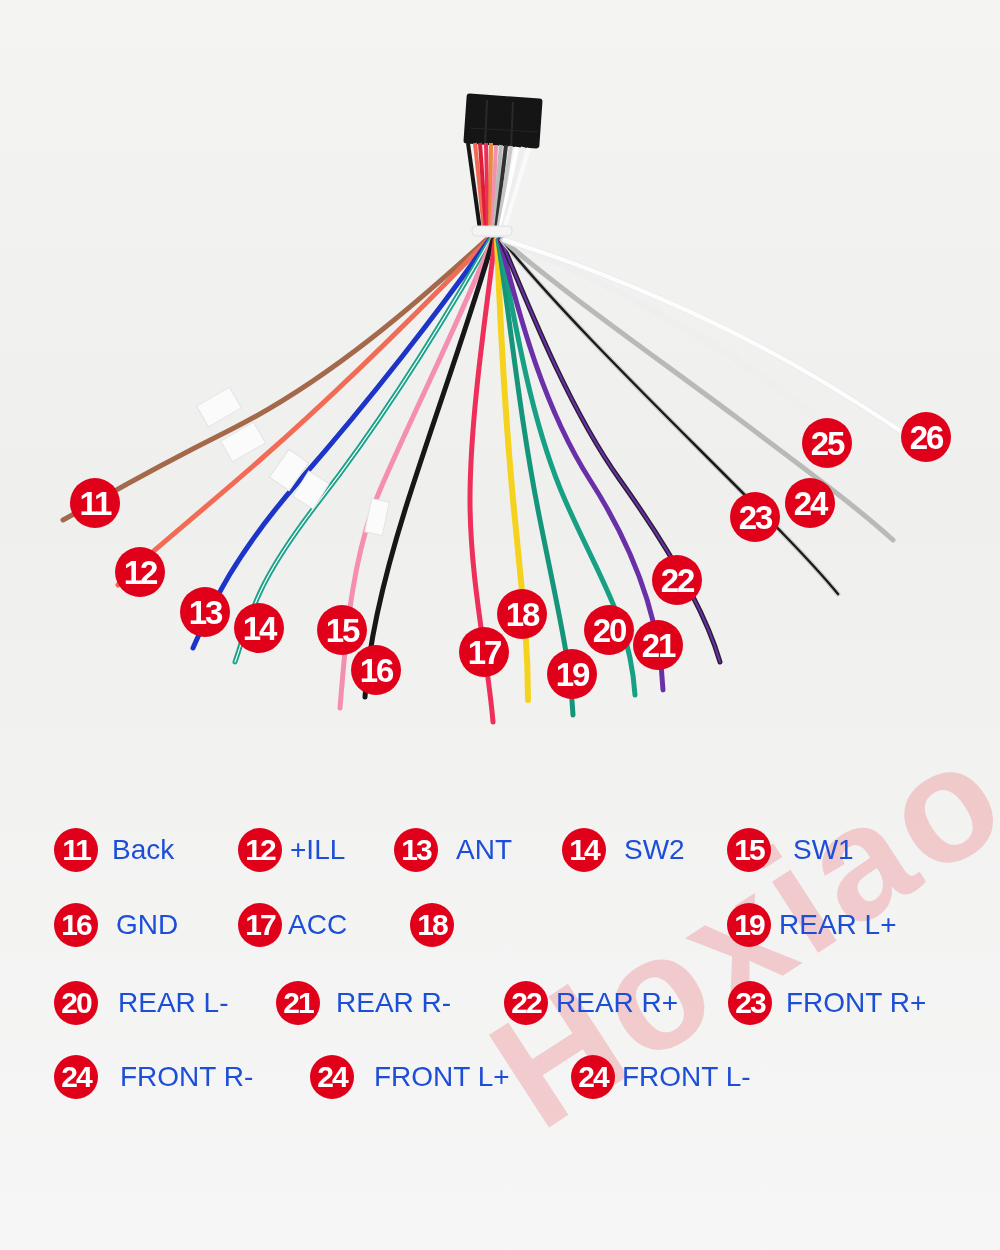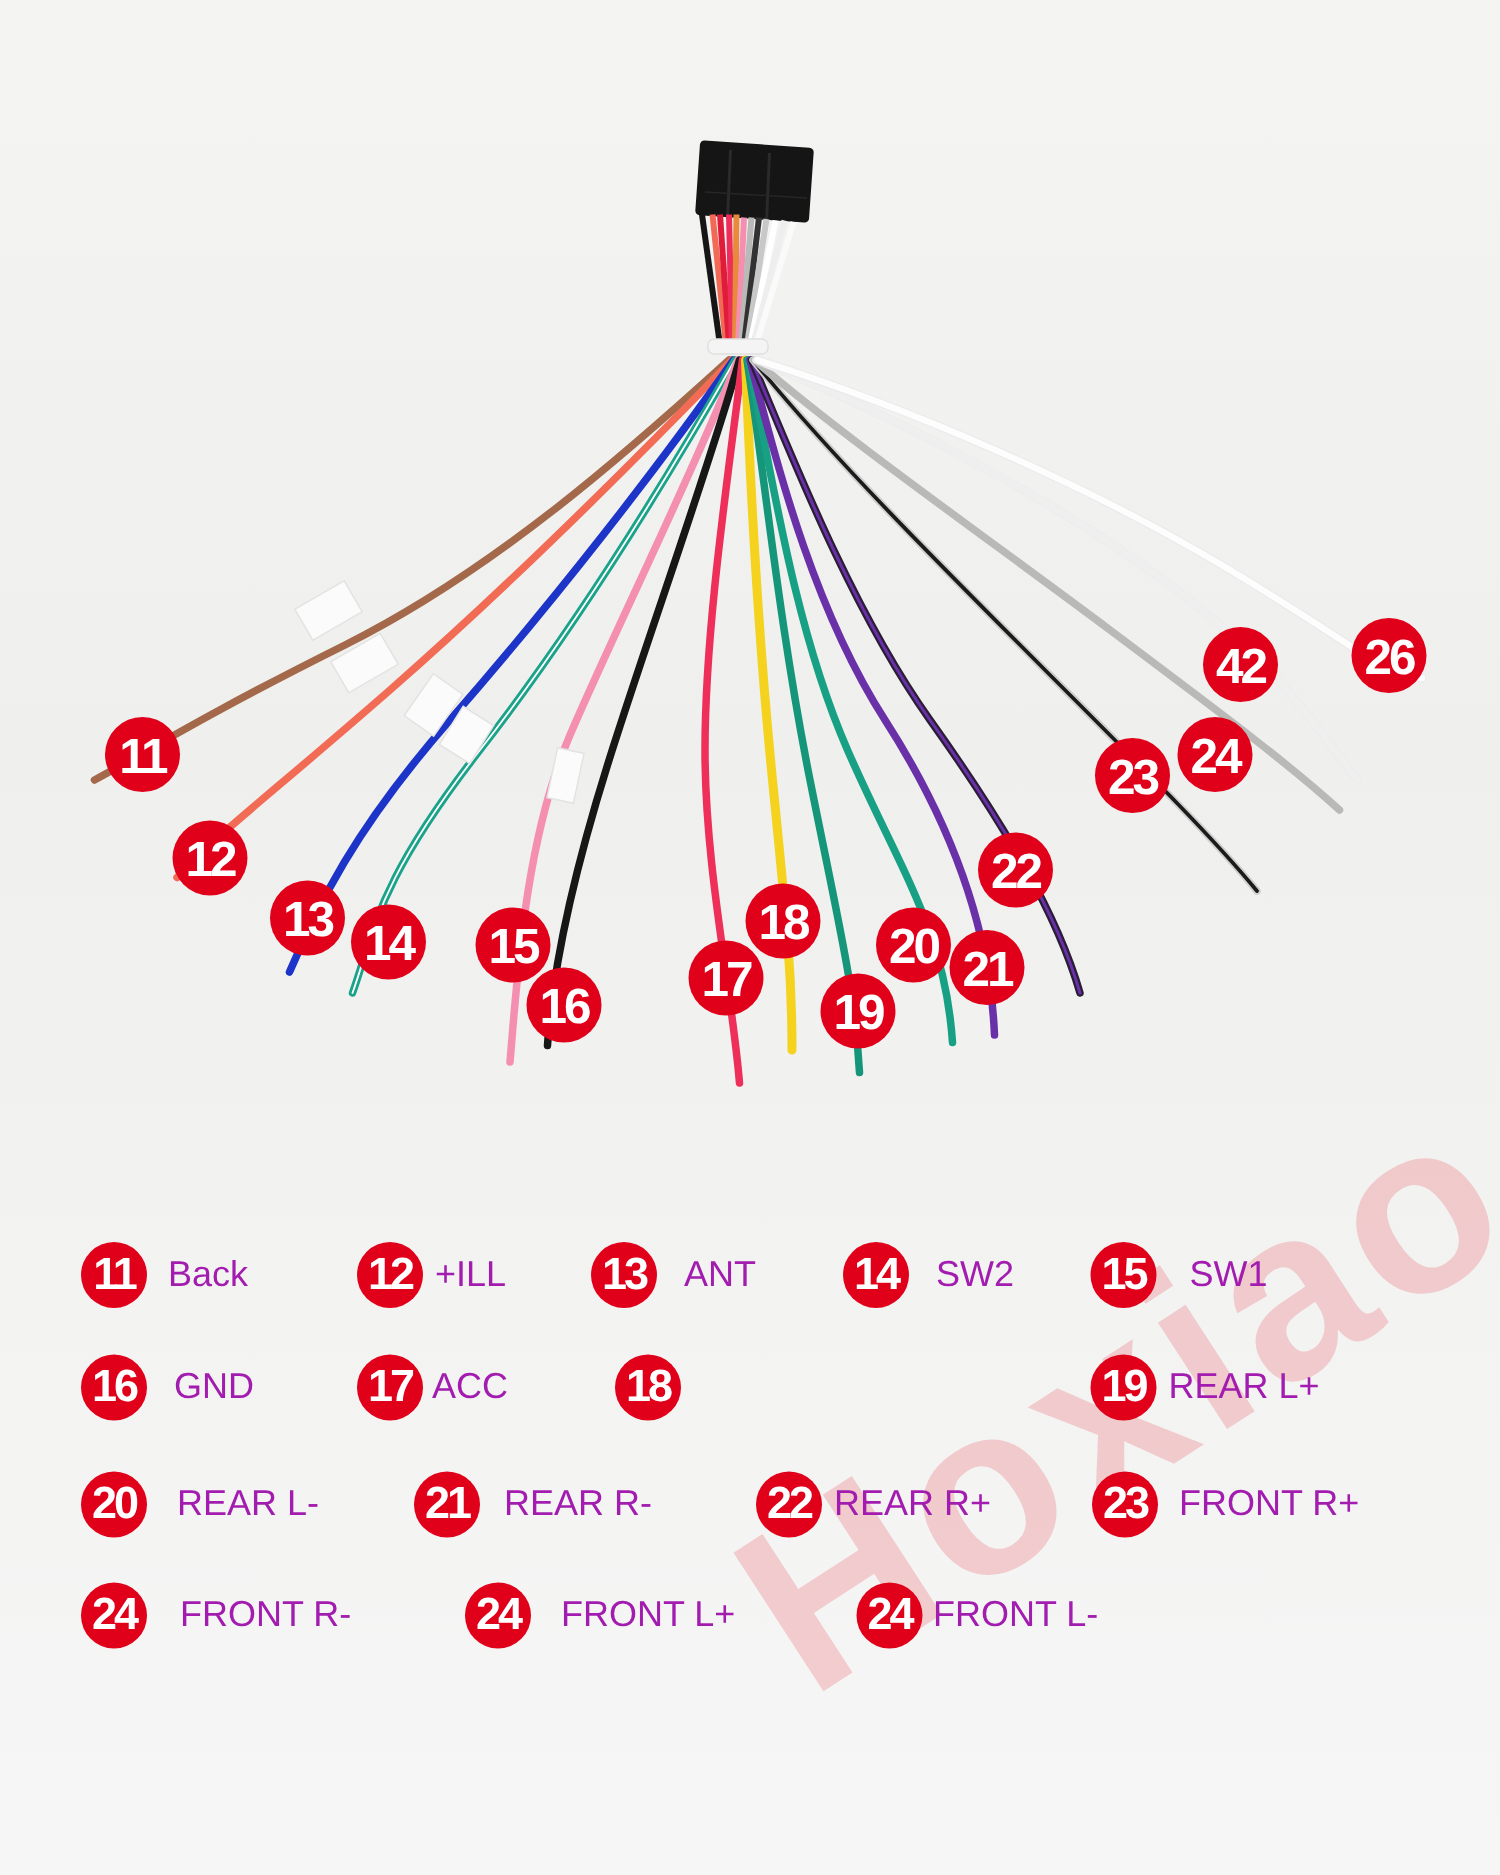--- a/index.html
+++ b/index.html
@@ -23,21 +23,21 @@
     transform: rotate(-33deg); transform-origin: left top;
     letter-spacing: 6px; white-space: nowrap; pointer-events: none;
   }
   .legend { position: absolute; left: 0; top: 0; width: 1000px; height: 1250px; }
   .legend-item { position: absolute; display: flex; align-items: center; height: 46px; }
   .legend-item .num {
     width: 44px; height: 44px; border-radius: 50%; background: #e1001a; color: #fff;
     display: flex; align-items: center; justify-content: center;
     font-weight: bold; font-size: 30px; letter-spacing: -2px; flex: none;
   }
-  .legend-item .lbl { font-size: 24px; color: #a21caf; margin-left: 14px; white-space: nowrap; }
+  .legend-item .lbl { font-size: 28px; color: #1d4ed8; margin-left: 14px; white-space: nowrap; }
 </style>
 </head>
 <body>
 
 <div class="stage">
 
   <svg class="wires" width="1000" height="800" viewBox="0 0 1000 800">
     <defs>
       <filter id="soft" x="-5%" y="-5%" width="110%" height="110%">
         <feGaussianBlur stdDeviation="0.4"></feGaussianBlur>
@@ -109,21 +109,21 @@
       <div class="badge" style="left: 342px; top: 630px;">15</div>
       <div class="badge" style="left: 376px; top: 670px;">16</div>
       <div class="badge" style="left: 484px; top: 652px;">17</div>
       <div class="badge" style="left: 522px; top: 614px;">18</div>
       <div class="badge" style="left: 572px; top: 674px;">19</div>
       <div class="badge" style="left: 609px; top: 630px;">20</div>
       <div class="badge" style="left: 658px; top: 645px;">21</div>
       <div class="badge" style="left: 677px; top: 580px;">22</div>
       <div class="badge" style="left: 755px; top: 517px;">23</div>
       <div class="badge" style="left: 810px; top: 503px;">24</div>
-      <div class="badge" style="left: 827px; top: 443px;">42</div>
+      <div class="badge" style="left: 827px; top: 443px;">25</div>
       <div class="badge" style="left: 926px; top: 437px;">26</div>
     </div>
 
   <div class="watermark">Hoxiao</div>
 
   <div class="legend">
     <div class="legend-item" style="left:54px;top:827px">
       <span class="num">11</span>
       <span class="lbl">Back</span>
     </div>

